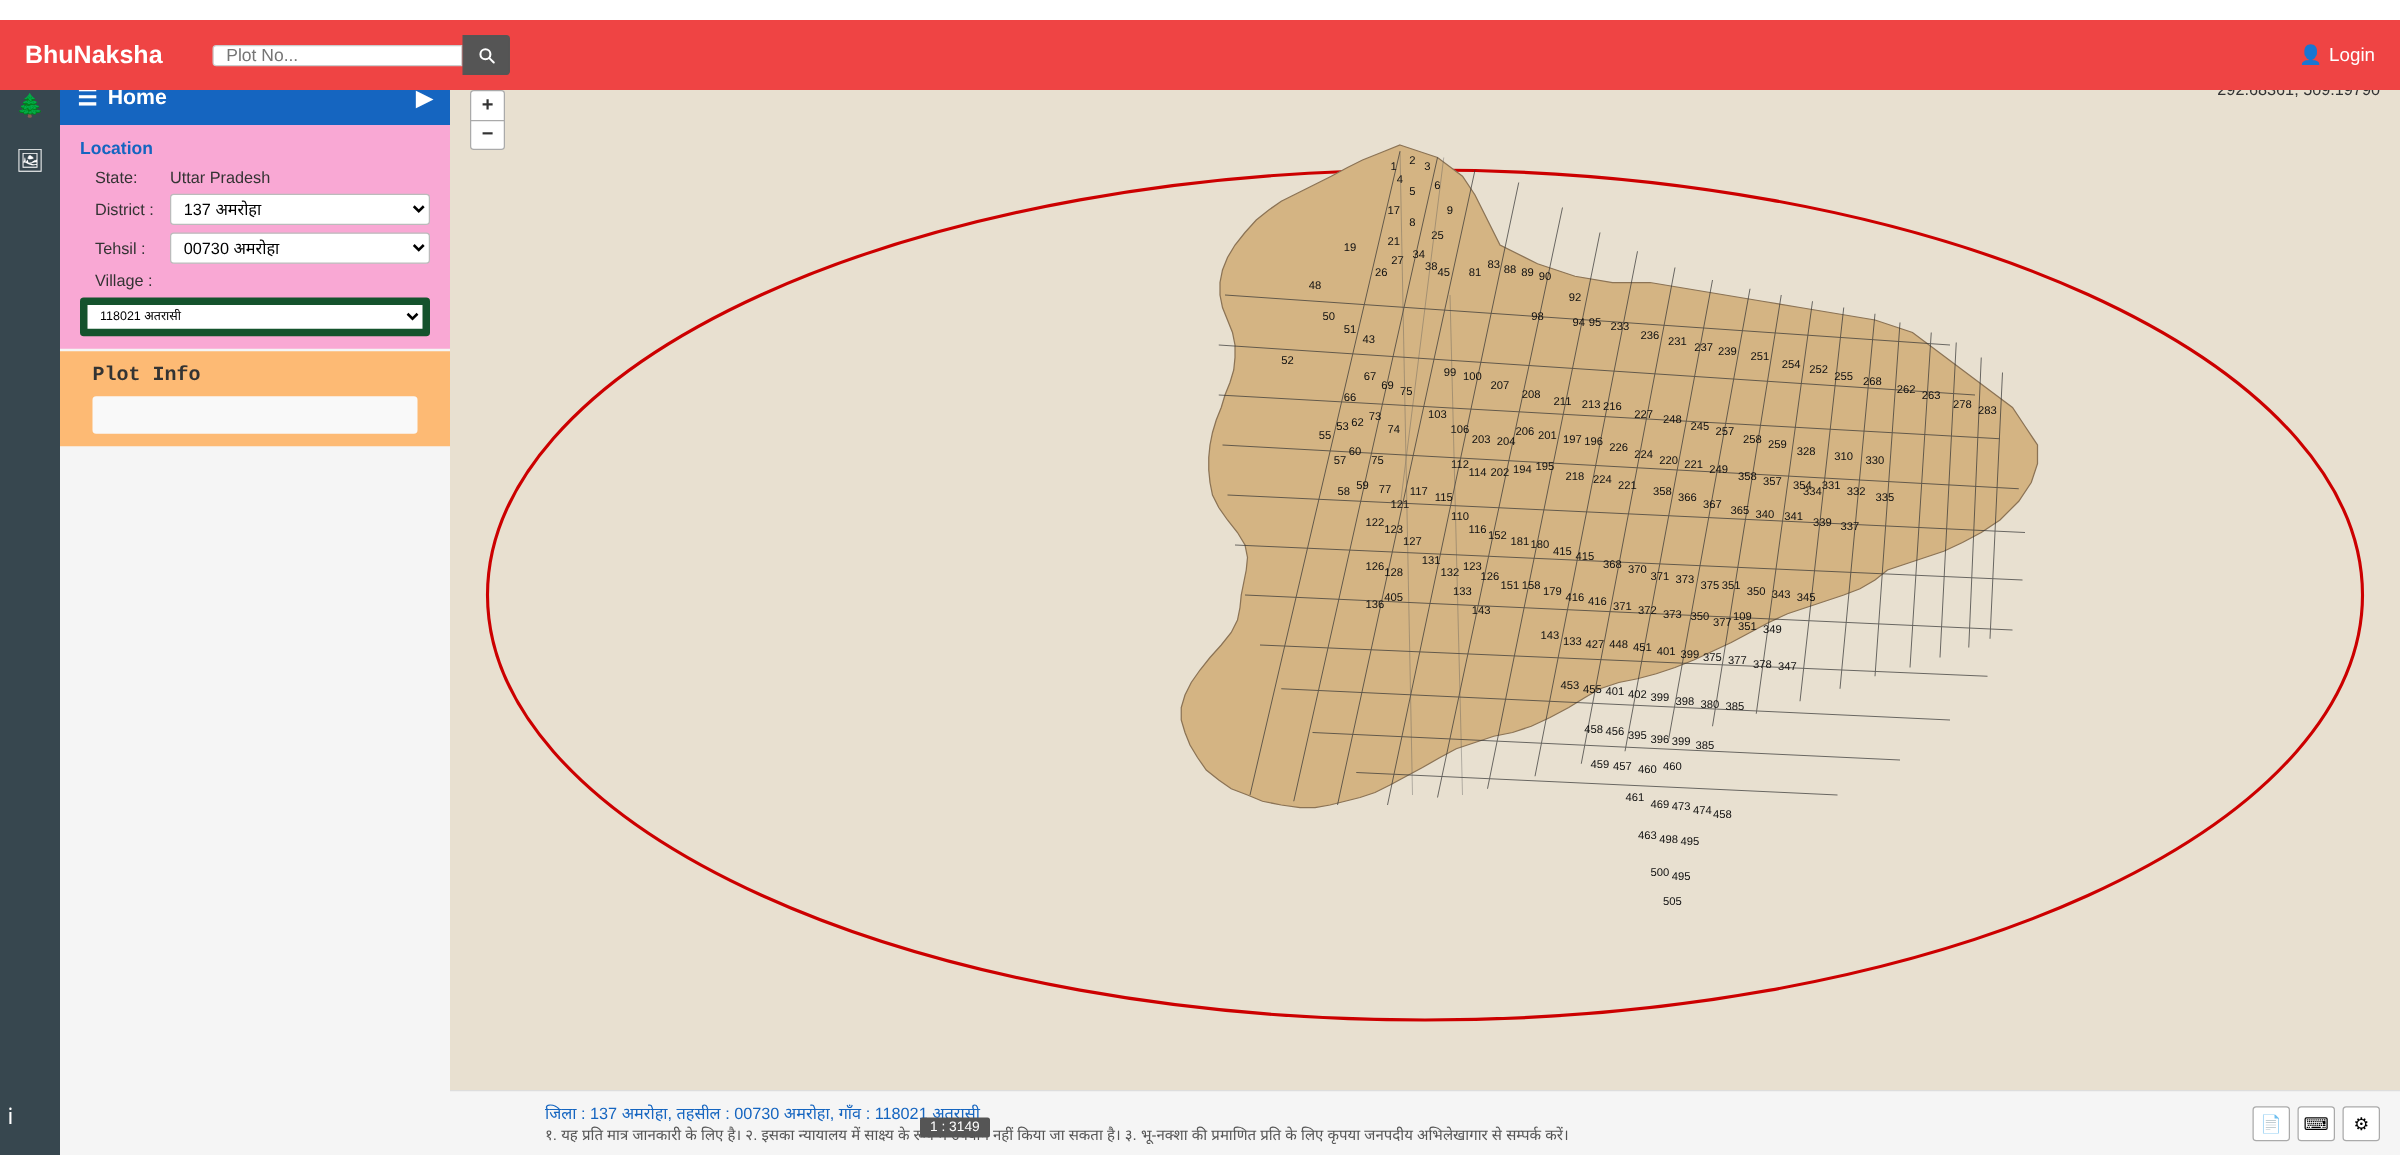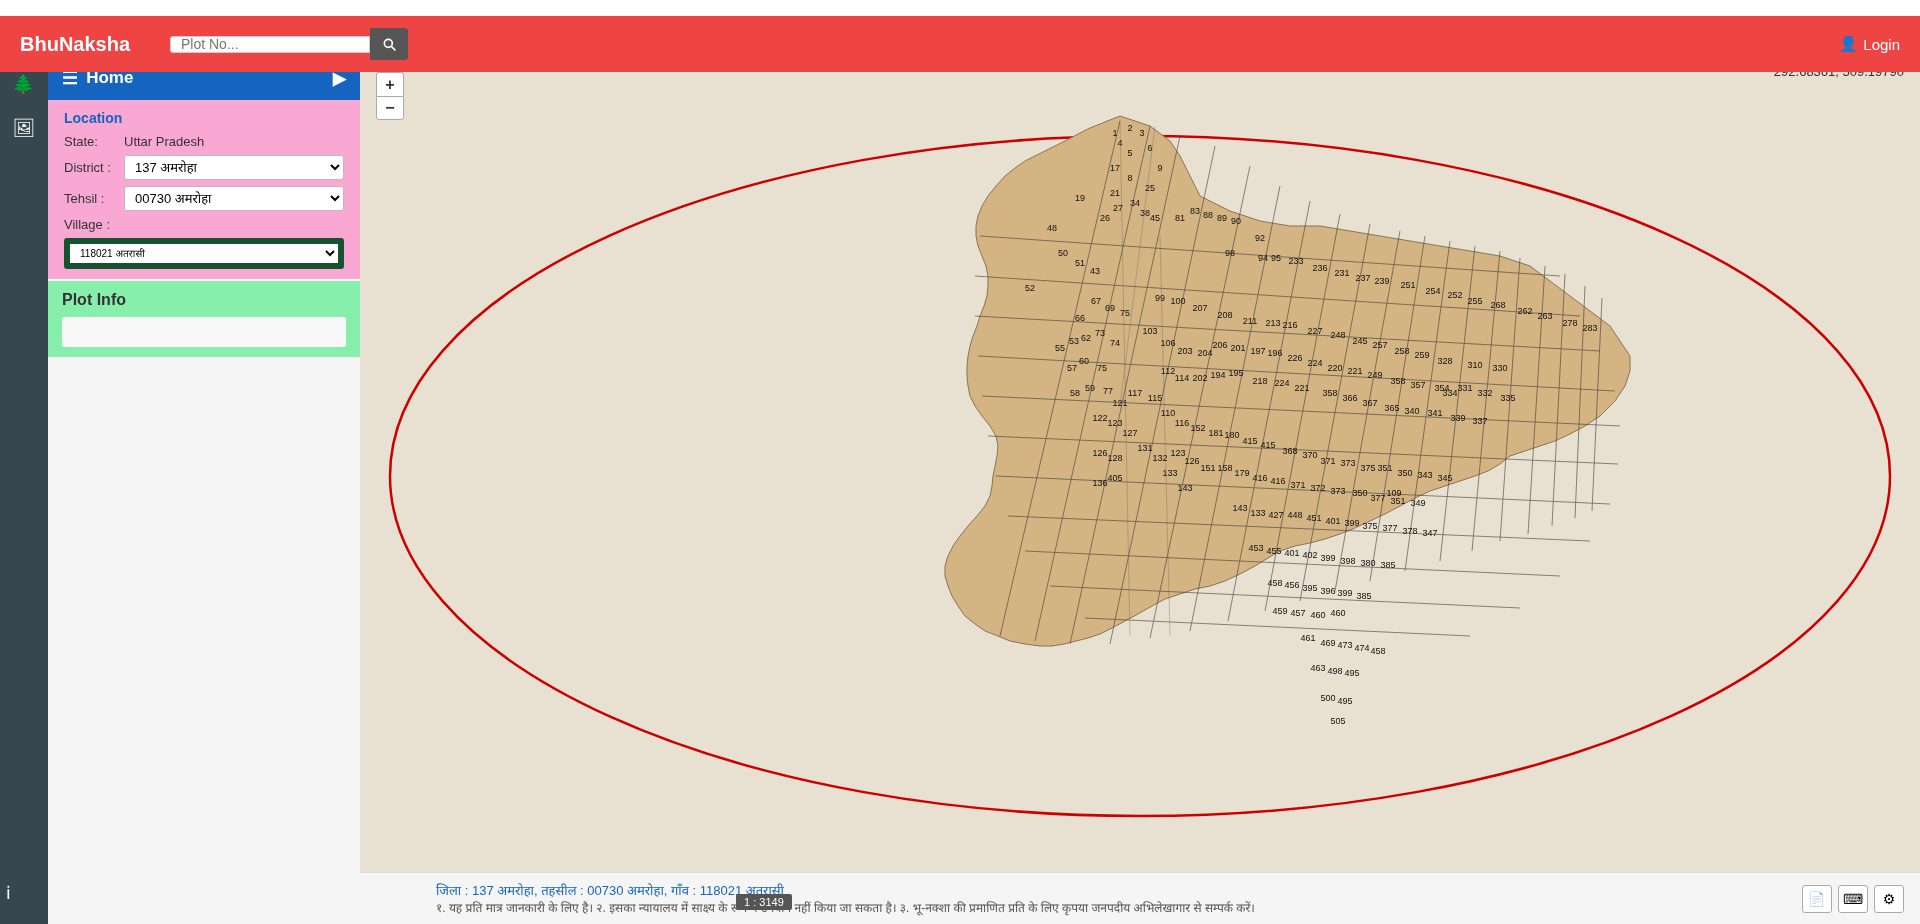--- a/index.html
+++ b/index.html
@@ -59,31 +59,31 @@
 
     #location-section {
       background: #f9a8d4; padding: 10px 16px; margin: 0;
     }
     #location-label {
       font-size: 14px; font-weight: bold; color: #1565c0; margin-bottom: 8px;
     }
     .form-row {
       display: flex; align-items: center; margin-bottom: 6px; font-size: 13px;
     }
-    .form-label { min-width: 60px; color: #333; font-weight: normal; }
+    .form-label { min-width: 60px; color: #333; font-weight: normal; margin-left: 12px; }
     .form-select {
       flex: 1; padding: 3px 6px; border: 1px solid #bbb; border-radius: 3px;
       background: #fff; font-size: 13px; cursor: pointer;
     }
     .state-value { font-size: 13px; color: #333; }
     .village-row { margin-top: 4px; }
     .village-select { width: 100%; padding: 3px 6px; border: 6px solid #14532d; border-radius: 3px; font-size: 10px; background: #fff; cursor: pointer; }
 
     #plot-info-section {
-      background: #86efac; padding: 10px 14px; margin-top: 2px;
+      background: #fdba74; padding: 10px 26px; margin-top: 2px; font-family: Liberation Mono, monospace;
     }
     #plot-info-label {
       font-size: 16px; font-weight: bold; color: #333;
     }
     #plot-info-content {
       margin-top: 8px; min-height: 30px; background: #f9f9f9; border-radius: 3px; padding: 4px;
     }
 
     
     #map-area {

